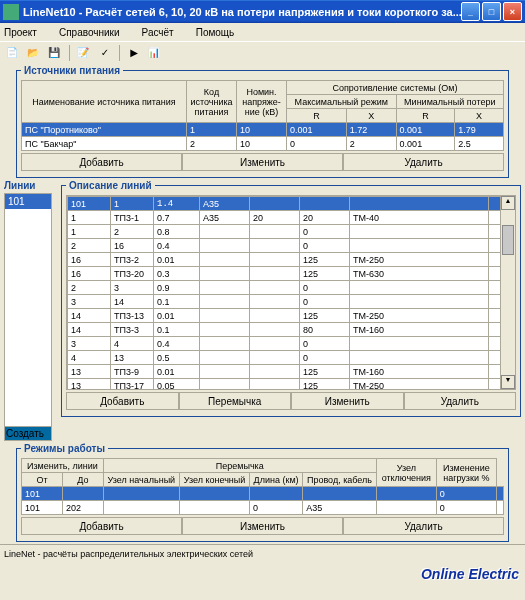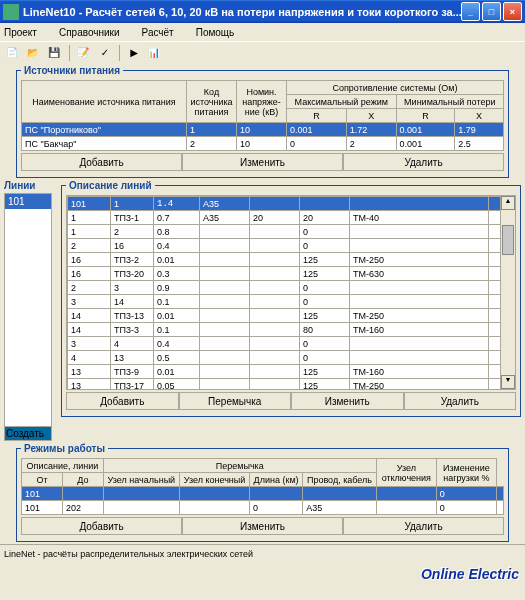--- a/index.html
+++ b/index.html
@@ -290,21 +290,21 @@
       </div>
     </fieldset>
   </div>
 </div>
 
 <fieldset>
   <legend>Режимы работы</legend>
   <table class="modestable">
     <tbody>
         <tr>
-      <th colspan="2" style="width:80px">Описание, линии</th>
+      <th colspan="2" style="width:80px">Изменить, линии</th>
       <th colspan="4">Перемычка</th>
       <th rowspan="2" style="width:60px">Узел отключения</th>
       <th rowspan="2" style="width:60px">Изменение нагрузки %</th>
     </tr>
     <tr>
       <th>От</th>
       <th>До</th>
       <th>Узел начальный</th>
       <th>Узел конечный</th>
       <th>Длина (км)</th>

